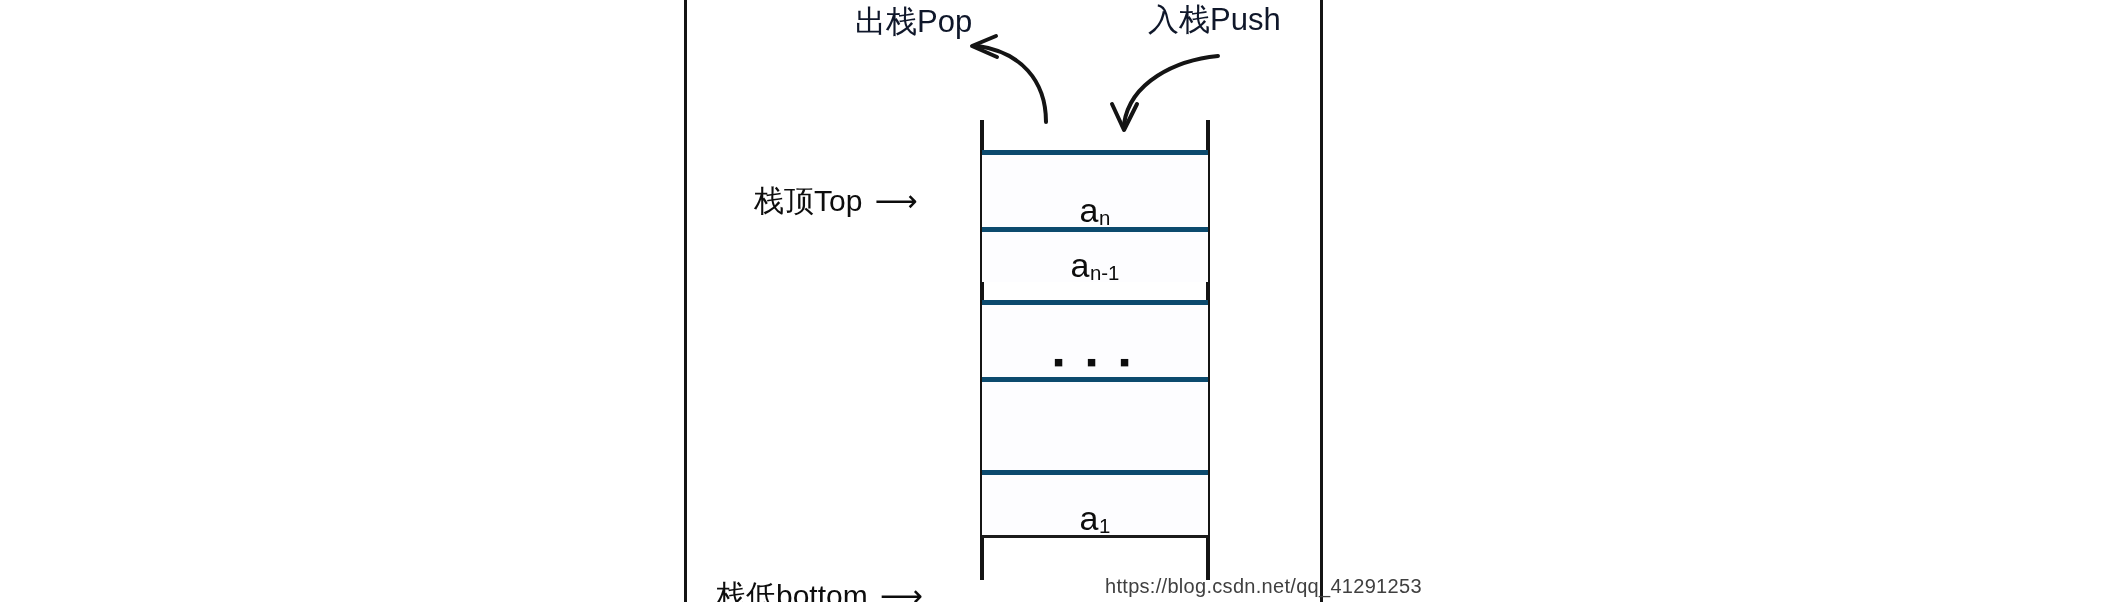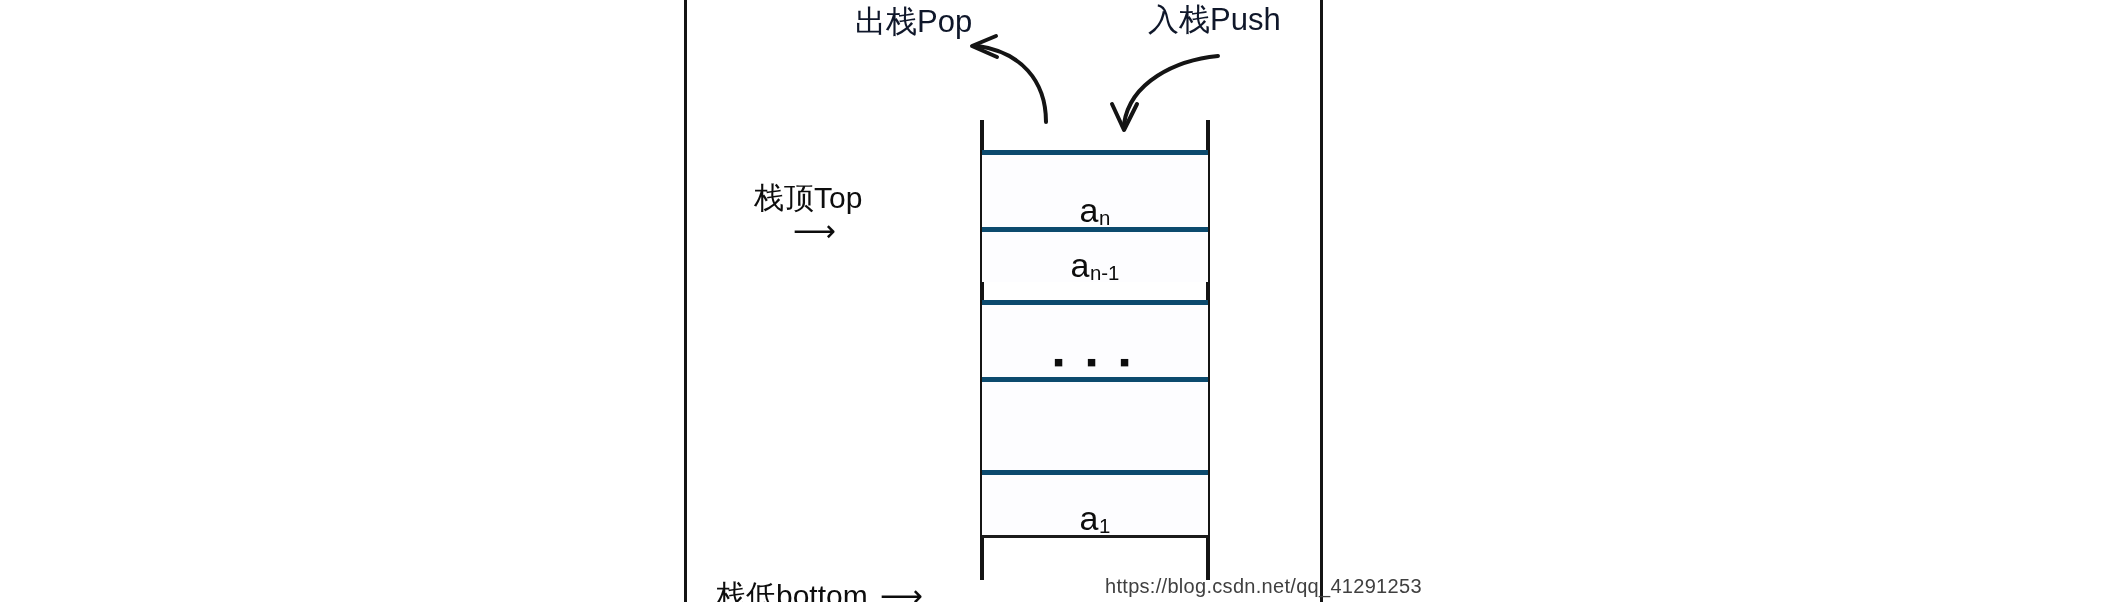--- a/index.html
+++ b/index.html
@@ -91,21 +91,21 @@
     white-space: nowrap;
     font-size: 30px;
     color: #0d0d0d;
   }
   .side-label .txt { line-height: 1; }
   .side-label .lead {
     margin-left: 12px;
     display: inline-block;
   }
 
-  #label-top    { left: 754px; top: 183px; flex-direction: column; }
+  #label-top    { left: 754px; top: 183px; }
   #label-bottom { left: 716px; top: 578px; }
 
   
   .head-label {
     position: absolute;
     font-size: 31px;
     line-height: 1;
     color: #0f172a;
     white-space: nowrap;
   }

